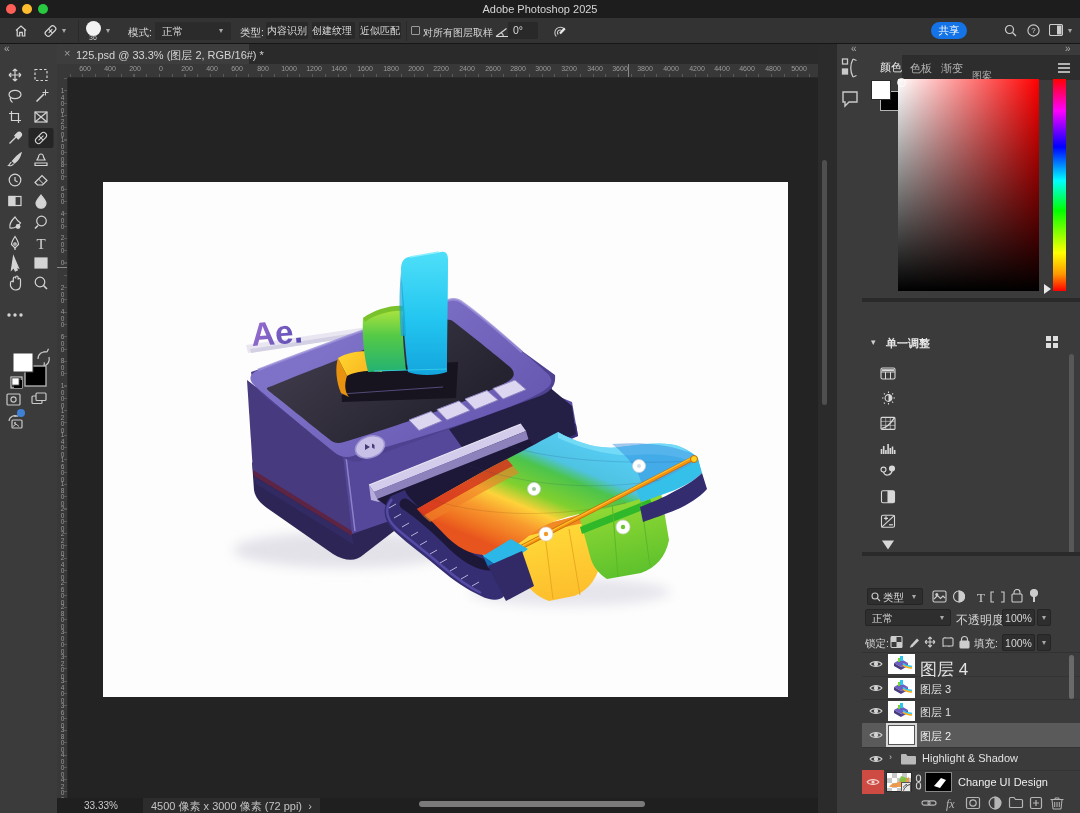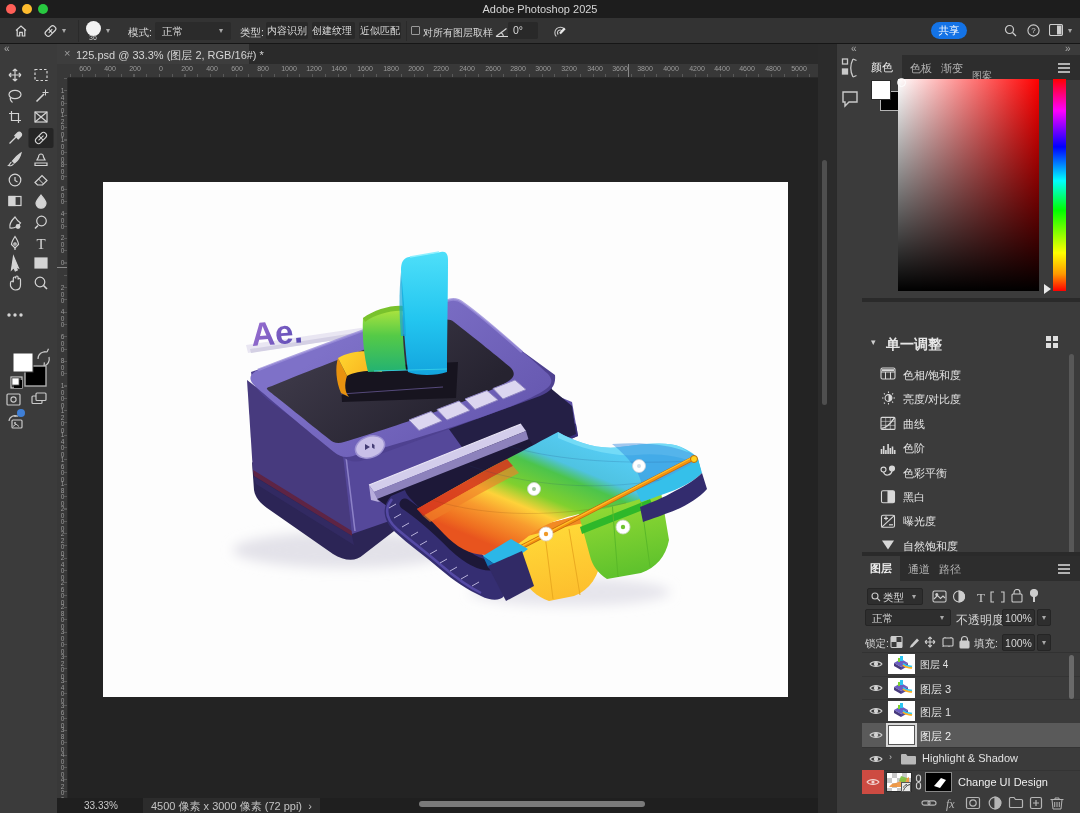--- a/index.html
+++ b/index.html
@@ -643,41 +643,41 @@
     </svg>
     <svg class="abs" style="left:4px;top:46px;" width="18" height="18" viewBox="0 0 18 18">
       <path d="M2 2 h14 v10 h-8 l-4 4 v-4 h-2 z" fill="none" stroke="#c9c9c9" stroke-width="1.4"></path>
     </svg>
   </div>
 
   <div class="abs" id="rightpanels" style="left:862px;top:44px;width:218px;height:769px;background:#3b3b3b;">
     <div class="abs dim" style="left:203px;top:-1px;font-size:10px;letter-spacing:-1px;">»</div>
 
     <div class="abs" style="left:0;top:11px;width:218px;height:25px;background:#2d2d2d;">
-      <div class="abs" style="left:0;top:0;width:40px;height:25px;background:#3b3b3b;color:#e8e8e8;font-size:11px;text-align:center;line-height:25px;">颜色</div>
+      <div class="abs" style="left:0;top:0;width:40px;height:25px;background:#3b3b3b;color:#e8e8e8;font-size:11px;text-align:right;line-height:25px;">颜色</div>
       <span class="abs" style="left:48px;top:6px;font-size:11px;color:#b2b2b2;">色板</span>
       <span class="abs" style="left:79px;top:6px;font-size:11px;color:#b2b2b2;">渐变</span>
       <span class="abs" style="left:110px;top:6px;font-size:10px;color:#b2b2b2;margin-top:8px;">图案</span>
       <div class="abs" style="left:196px;top:8px;width:12px;height:1.5px;background:#b2b2b2;box-shadow:0 4px 0 #b2b2b2, 0 8px 0 #b2b2b2;"></div>
     </div>
 
     <div class="abs" style="left:18px;top:47px;width:21px;height:20px;background:#000;border:1.5px solid #b5b5b5;"></div>
     <div class="abs" style="left:9px;top:36px;width:20px;height:20px;background:#fff;border:1px solid #2a2a2a;"></div>
 
     <div class="abs" style="left:36px;top:35px;width:141px;height:212px;background:linear-gradient(to bottom, rgba(0,0,0,0) 0%, #000 100%), linear-gradient(to right, #fff 0%, #f00 100%);">
       <div class="abs" style="left:-1px;top:-1px;width:9px;height:9px;border-radius:50%;border:1.5px solid #fff;"></div>
     </div>
 
     <div class="abs" style="left:191px;top:35px;width:13px;height:212px;background:linear-gradient(to bottom,#f00 0%,#f0f 15%,#00f 32%,#0ff 48%,#0f0 62%,#ff0 82%,#f90 92%,#f00 100%);"></div>
     <div class="abs" style="left:182px;top:240px;width:0;height:0;border-top:5px solid transparent;border-bottom:5px solid transparent;border-left:7px solid #e8e8e8;"></div>
 
     <div class="abs" style="left:0;top:254px;width:218px;height:4px;background:#2a2a2a;"></div>
     <div id="adjitems" class="abs" style="left:0;top:286px;width:218px;height:226px;">
       <span class="abs" style="left:9px;top:7px;color:#cfcfcf;font-size:9px;">▾</span>
-      <span class="abs" style="left:24px;top:6px;color:#e6e6e6;font-size:14px;font-weight:bold;">单一调整</span>
+      <span class="abs" style="left:24px;top:6px;color:#e6e6e6;font-size:11px;font-weight:bold;">单一调整</span>
       <div class="abs" style="left:184px;top:6px;width:5px;height:5px;background:#dedede;box-shadow:7px 0 0 #dedede,0 7px 0 #dedede,7px 7px 0 #dedede;"></div>
 
       <div class="abs" style="left:207px;top:24px;width:5px;height:200px;background:#585858;border-radius:3px;"></div>
       <svg class="abs" style="left:18px;top:37px;" width="17" height="185" viewBox="0 0 17 185">
         <g stroke="#d8d8d8" fill="none" stroke-width="1.1">
 
           <g transform="translate(0,0)">
             <rect x="1" y="1" width="14" height="11" rx="1.5"></rect>
             <path d="M1 5 h14 M5.5 5 v7 M10.5 5 v7" stroke-width="1"></path>
             <rect x="2" y="2.2" width="12" height="1.8" fill="#d8d8d8" stroke="none"></rect>
@@ -717,39 +717,23 @@
             <path d="M1.5 0.5 h6 l-6 6 z M5 3 h3 M6.5 1.5 v3" stroke-width="0"></path>
             <path d="M4 3.5 h4 M6 1.5 v4" stroke-width="1.2"></path>
             <path d="M9 10 h4" stroke-width="1.2"></path>
           </g>
 
           <g transform="translate(0,172.4)">
             <path d="M2 1 h12 l-6 9 z" fill="#d8d8d8" stroke="none"></path>
           </g>
         </g>
       </svg>
-      <div class="abs" style="left:41px;top:33px;font-size:11px;color:#e2e2e2;line-height:24.4px;">
-        <div>色相/饱和度</div>
-          <div>亮度/对比度</div>
-          <div>曲线</div>
-          <div>色阶</div>
-          <div>色彩平衡</div>
-          <div>黑白</div>
-          <div>曝光度</div>
-          <div>自然饱和度</div>
-      </div>
     </div>
 
     <div class="abs" style="left:0;top:508px;width:218px;height:4px;background:#2a2a2a;"></div>
-    <div class="abs" style="left:0;top:512px;width:218px;height:25px;background:#2d2d2d;">
-      <div class="abs" style="left:0;top:0;width:38px;height:25px;background:#3b3b3b;color:#ededed;font-size:11px;font-weight:bold;text-align:center;line-height:25px;">图层</div>
-      <span class="abs" style="left:46px;top:6px;font-size:11px;color:#b2b2b2;">通道</span>
-      <span class="abs" style="left:77px;top:6px;font-size:11px;color:#b2b2b2;">路径</span>
-      <div class="abs" style="left:196px;top:8px;width:12px;height:1.5px;background:#b2b2b2;box-shadow:0 4px 0 #b2b2b2, 0 8px 0 #b2b2b2;"></div>
-    </div>
     <div id="layerspanel" class="abs" style="left:0;top:537px;width:218px;height:232px;">
 
       <div class="abs" style="left:5px;top:7px;width:56px;height:17px;background:#2e2e2e;border:1px solid #252525;border-radius:2px;">
         <svg class="abs" style="left:3px;top:3px;" width="10" height="10" viewBox="0 0 10 10">
             <circle cx="4" cy="4" r="3" fill="none" stroke="#c9c9c9" stroke-width="1.1"></circle>
             <path d="M6.2 6.2 L9 9" stroke="#c9c9c9" stroke-width="1.1"></path>
           </svg>
         <span class="abs" style="left:15px;top:2px;font-size:10.5px;color:#d6d6d6;">类型</span>
         <span class="abs" style="left:44px;top:3px;font-size:8px;color:#a9a9a9;">▾</span>
       </div>
@@ -853,21 +837,21 @@
           <path d="M6 9 L13 5 L20 9 L13 13 Z" fill="#6c5ec2"></path>
           <path d="M6 9 v3 l7 4 v-3 z" fill="#473a7e"></path>
           <path d="M13 13 v3 l7 -4 v-3 z" fill="#55489a"></path>
           <rect x="12" y="2" width="3" height="5" fill="#2cc5f2"></rect>
           <rect x="10" y="4" width="2" height="4" fill="#7cd32f"></rect>
           <path d="M15 11 c3 3 6 2 9 3" stroke="#ffb020" stroke-width="2" fill="none"></path>
           <path d="M15 9.5 c3 3 6 2 9 3" stroke="#35c8f0" stroke-width="1.6" fill="none"></path>
         </svg>
 
       <div class="abs" style="left:26px;top:144px;width:27px;height:20px;background:#fff;outline:2px solid #d8d8d8;border:1px solid #555;"></div>
-      <span class="abs" style="left:58px;top:77px;font-size:10px;color:#e2e2e2;">图层 4</span>
+      <span class="abs" style="left:58px;top:77px;font-size:17px;color:#e2e2e2;">图层 4</span>
       <span class="abs" style="left:58px;top:101px;font-size:11px;color:#e2e2e2;">图层 3</span>
       <span class="abs" style="left:58px;top:124px;font-size:11px;color:#e2e2e2;">图层 1</span>
       <span class="abs" style="left:58px;top:148px;font-size:11px;color:#f0f0f0;">图层 2</span>
 
       <span class="abs" style="left:27px;top:171px;font-size:9px;color:#c2c2c2;">›</span>
       <svg class="abs" style="left:38px;top:172px;" width="16" height="12" viewBox="0 0 16 12">
           <path d="M1 2 a1 1 0 0 1 1 -1 h4 l1.5 2 H15 a1 1 0 0 1 1 1 v6.5 a1 1 0 0 1 -1 1 H2 a1 1 0 0 1 -1 -1 Z" fill="#b9b9b9"></path>
         </svg>
       <span class="abs" style="left:60px;top:171px;font-size:11px;color:#e2e2e2;">Highlight &amp; Shadow</span>
 

